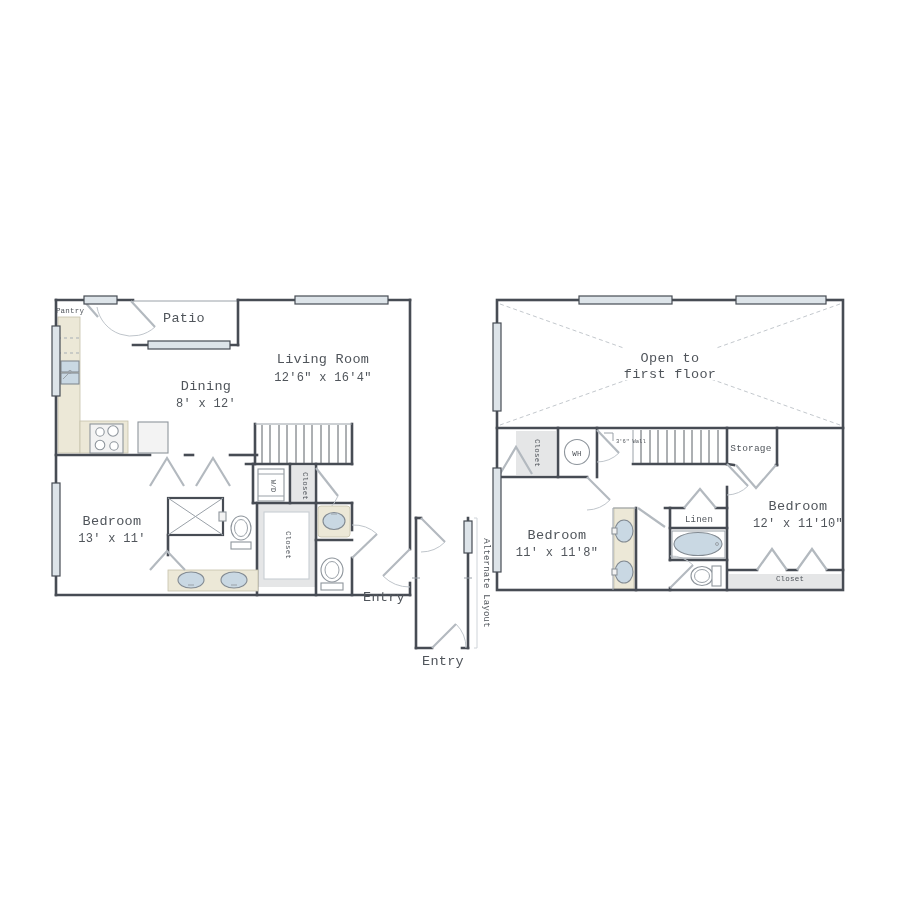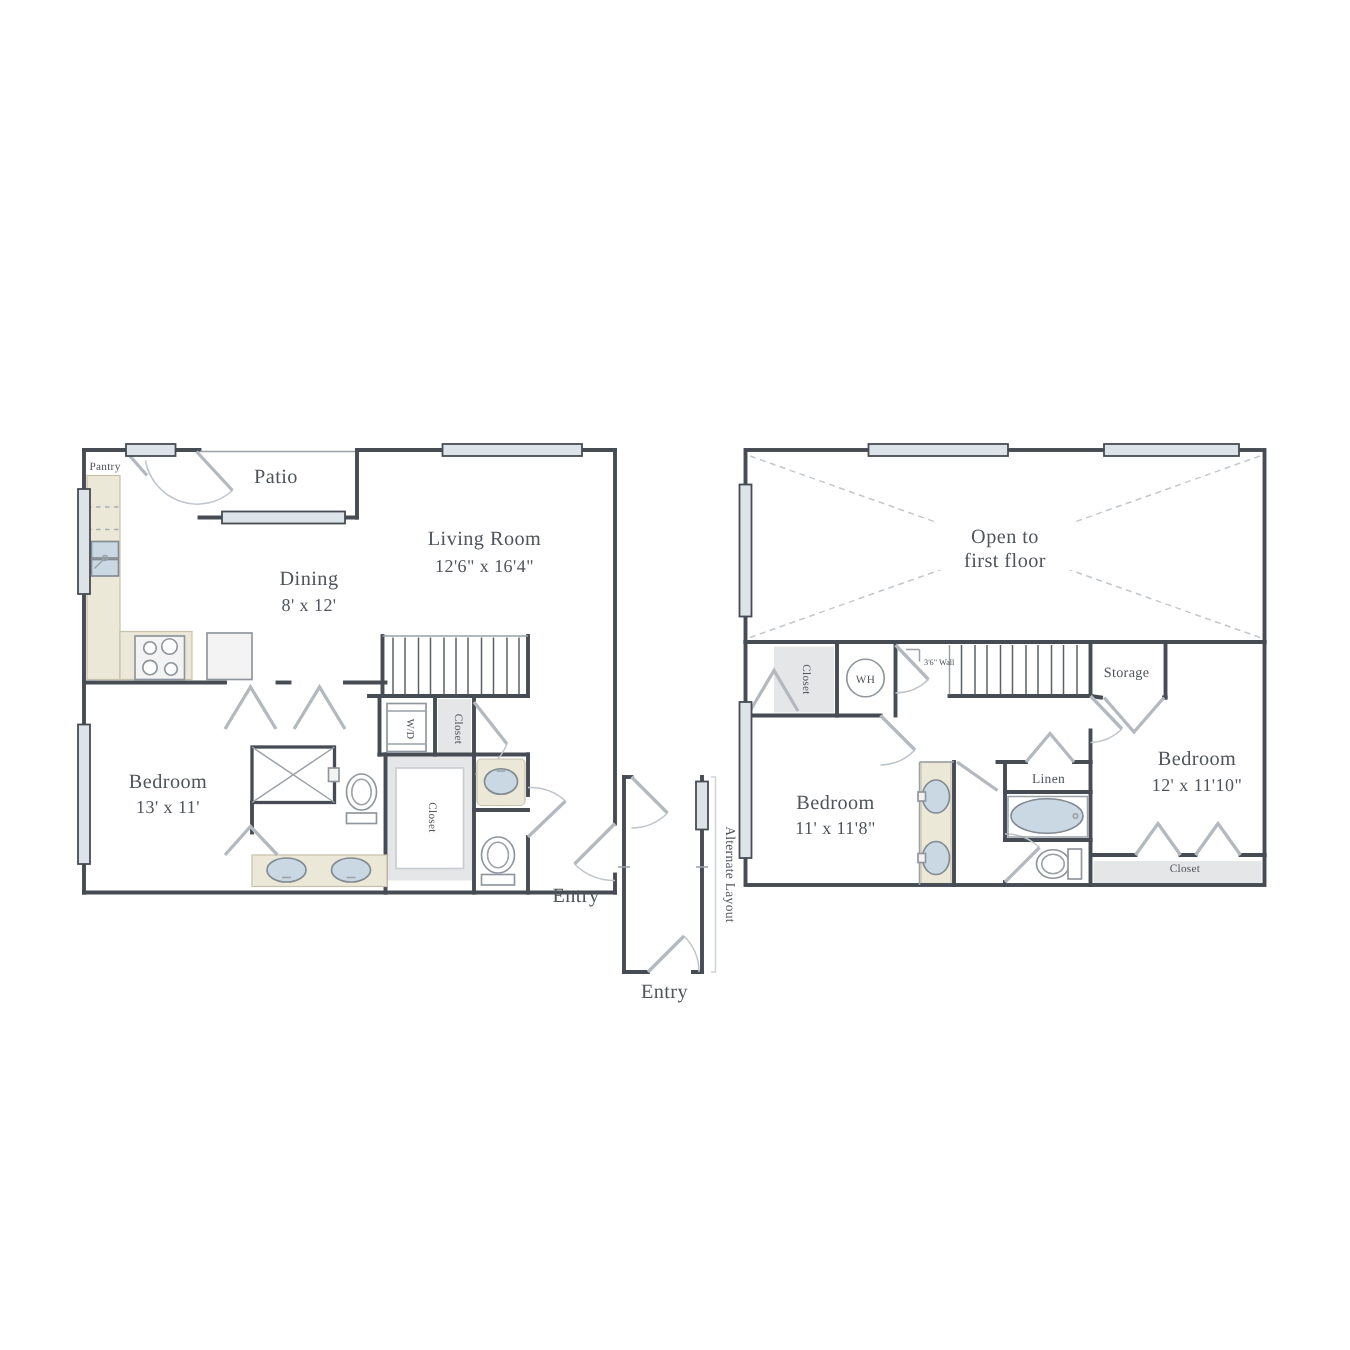--- a/index.html
+++ b/index.html
@@ -2,21 +2,21 @@
 <html style="--wall: #474c54; --window-fill: #dde4e9; --counter-beige: #ece8d7; --fixture-blue: #c9d8e3; --closet-gray: #e5e6e7; --text: #50555b; --win: #dde4e9; --beige: #ece8d7; --blue: #c9d8e3; --grayfloor: #e5e6e7;"><head>
 <meta charset="utf-8">
 <style>
   :root{
     --wall:#474c54; --line:#9aa1a8; --leaf:#b3b9bf; --arc:#bfc5cb;
     --win:#dde4e9; --beige:#ece8d7; --blue:#c9d8e3; --grayfloor:#e5e6e7;
     --text:#50555b; --bg:#ffffff;
   }
   html,body{margin:0;padding:0;background:var(--bg);}
   .canvas{position:relative;width:900px;height:764px;background:var(--bg);
-    font-family:Liberation Serif, serif;overflow:hidden;}
+    font-family:Liberation Mono, monospace;overflow:hidden;}
   svg{position:absolute;left:0;top:0;}
   
   .wall{stroke:var(--wall);stroke-width:2.6;fill:none;stroke-linecap:square;}
   .thin{stroke:var(--line);stroke-width:1;fill:none;}
   .leaf{stroke:var(--leaf);stroke-width:2.2;fill:none;stroke-linecap:butt;}
   .arc{stroke:var(--arc);stroke-width:1;fill:none;}
   .win{fill:var(--win);stroke:var(--wall);stroke-width:1.2;}
   .beige{fill:var(--beige);stroke:#c6c1ab;stroke-width:0.8;}
   .blue{fill:var(--blue);stroke:#828a92;stroke-width:1.1;}
   .fix{fill:#f3f3f3;stroke:#8e959c;stroke-width:1.1;}

